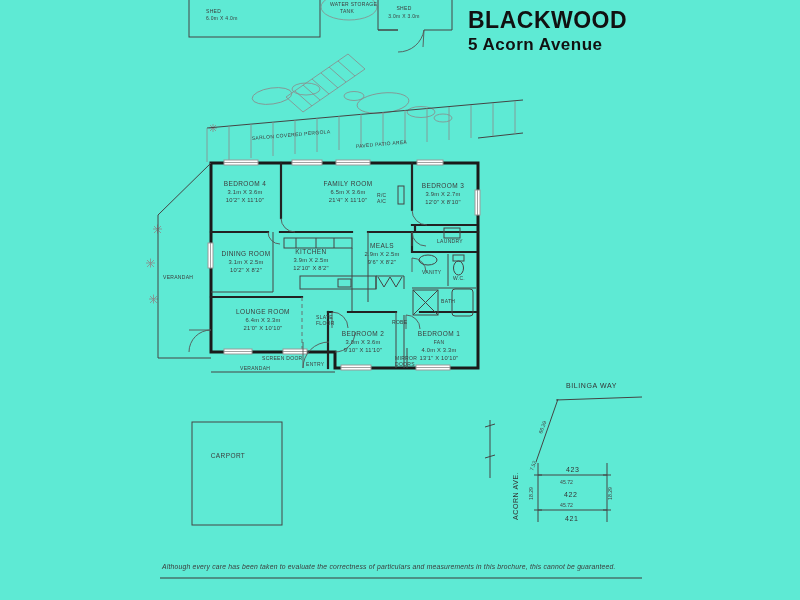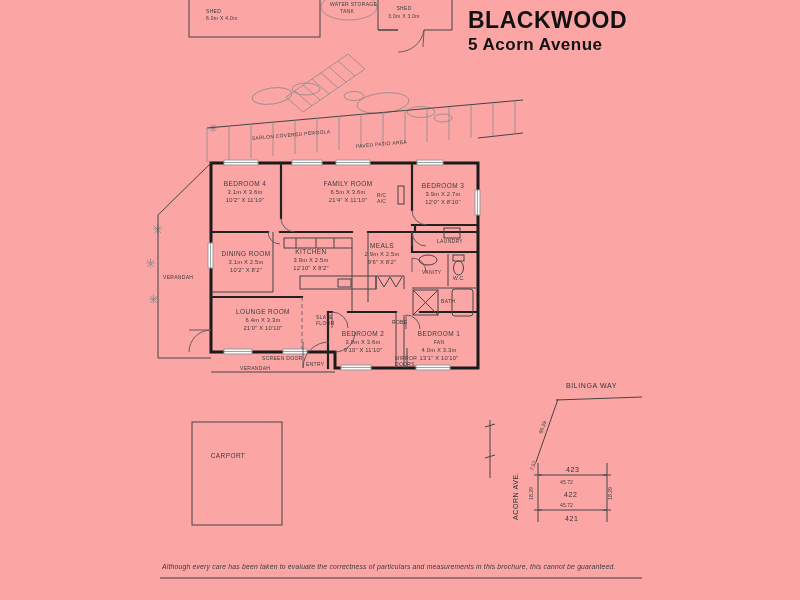--- a/index.html
+++ b/index.html
@@ -1,16 +1,16 @@
 <!DOCTYPE html>
 <html><head>
 <meta charset="utf-8">
 <style>
   html,body{margin:0;padding:0;background:#e8e8e8;}
-  #page{position:relative;width:800px;height:600px;background:#fca5a5;overflow:hidden;
+  #page{position:relative;width:800px;height:600px;background:#5eead4;overflow:hidden;
         font-family:"Liberation Sans",sans-serif;}
   svg{position:absolute;left:0;top:0;}
   .wall{stroke:#1a1a1a;stroke-width:3;fill:none;stroke-linecap:square;}
   .iwall{stroke:#222;stroke-width:2.2;fill:none;stroke-linecap:square;}
   .thin{stroke:#444;stroke-width:1;fill:none;}
   .lite{stroke:#8a8a8a;stroke-width:.8;fill:none;}
   .win{stroke:#9a9a9a;stroke-width:1;fill:#fff;}
   .arc{stroke:#555;stroke-width:.9;fill:none;}
   .dash{stroke:#666;stroke-width:.9;fill:none;stroke-dasharray:4 3;}
   text{fill:#3c3c3c;font-family:"Liberation Sans",sans-serif;}

